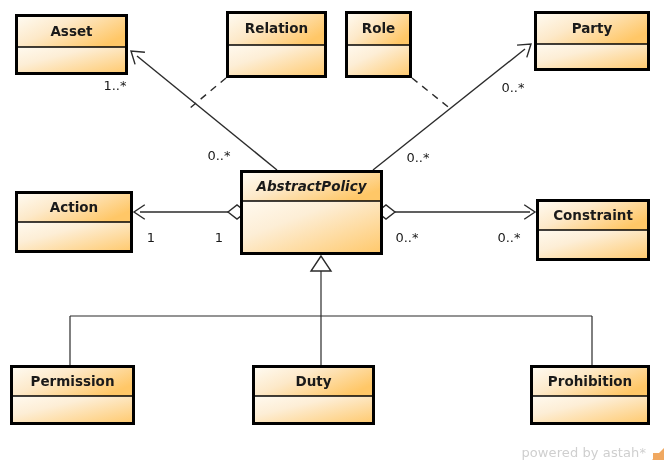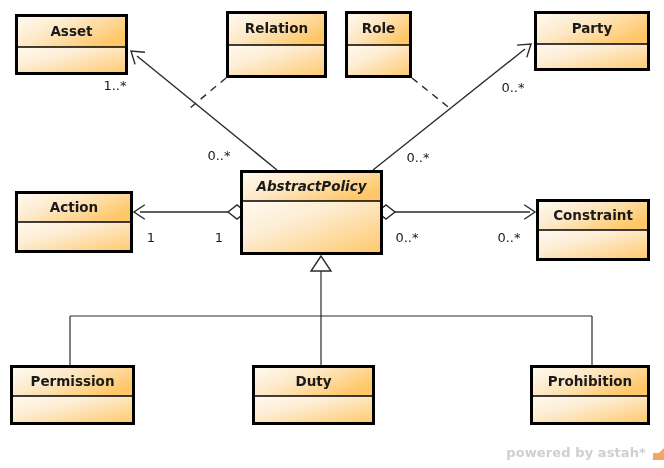--- a/index.html
+++ b/index.html
@@ -80,21 +80,21 @@
     fill: #1a1a1a;
     text-anchor: middle;
     dominant-baseline: middle;
   }
   .watermark-text {
     position: absolute;
     right: 30px;
     bottom: 8px;
     font-family: "DejaVu Sans", sans-serif;
     font-size: 13px;
-    font-weight: bold;
+    font-weight: normal;
     color: #cfcfcf;
     letter-spacing: 0.1px;
     white-space: nowrap;
     user-select: none;
     text-align: center;
   }
   .watermark-mark {
     position: absolute;
     right: 8px;
     bottom: 8px;

